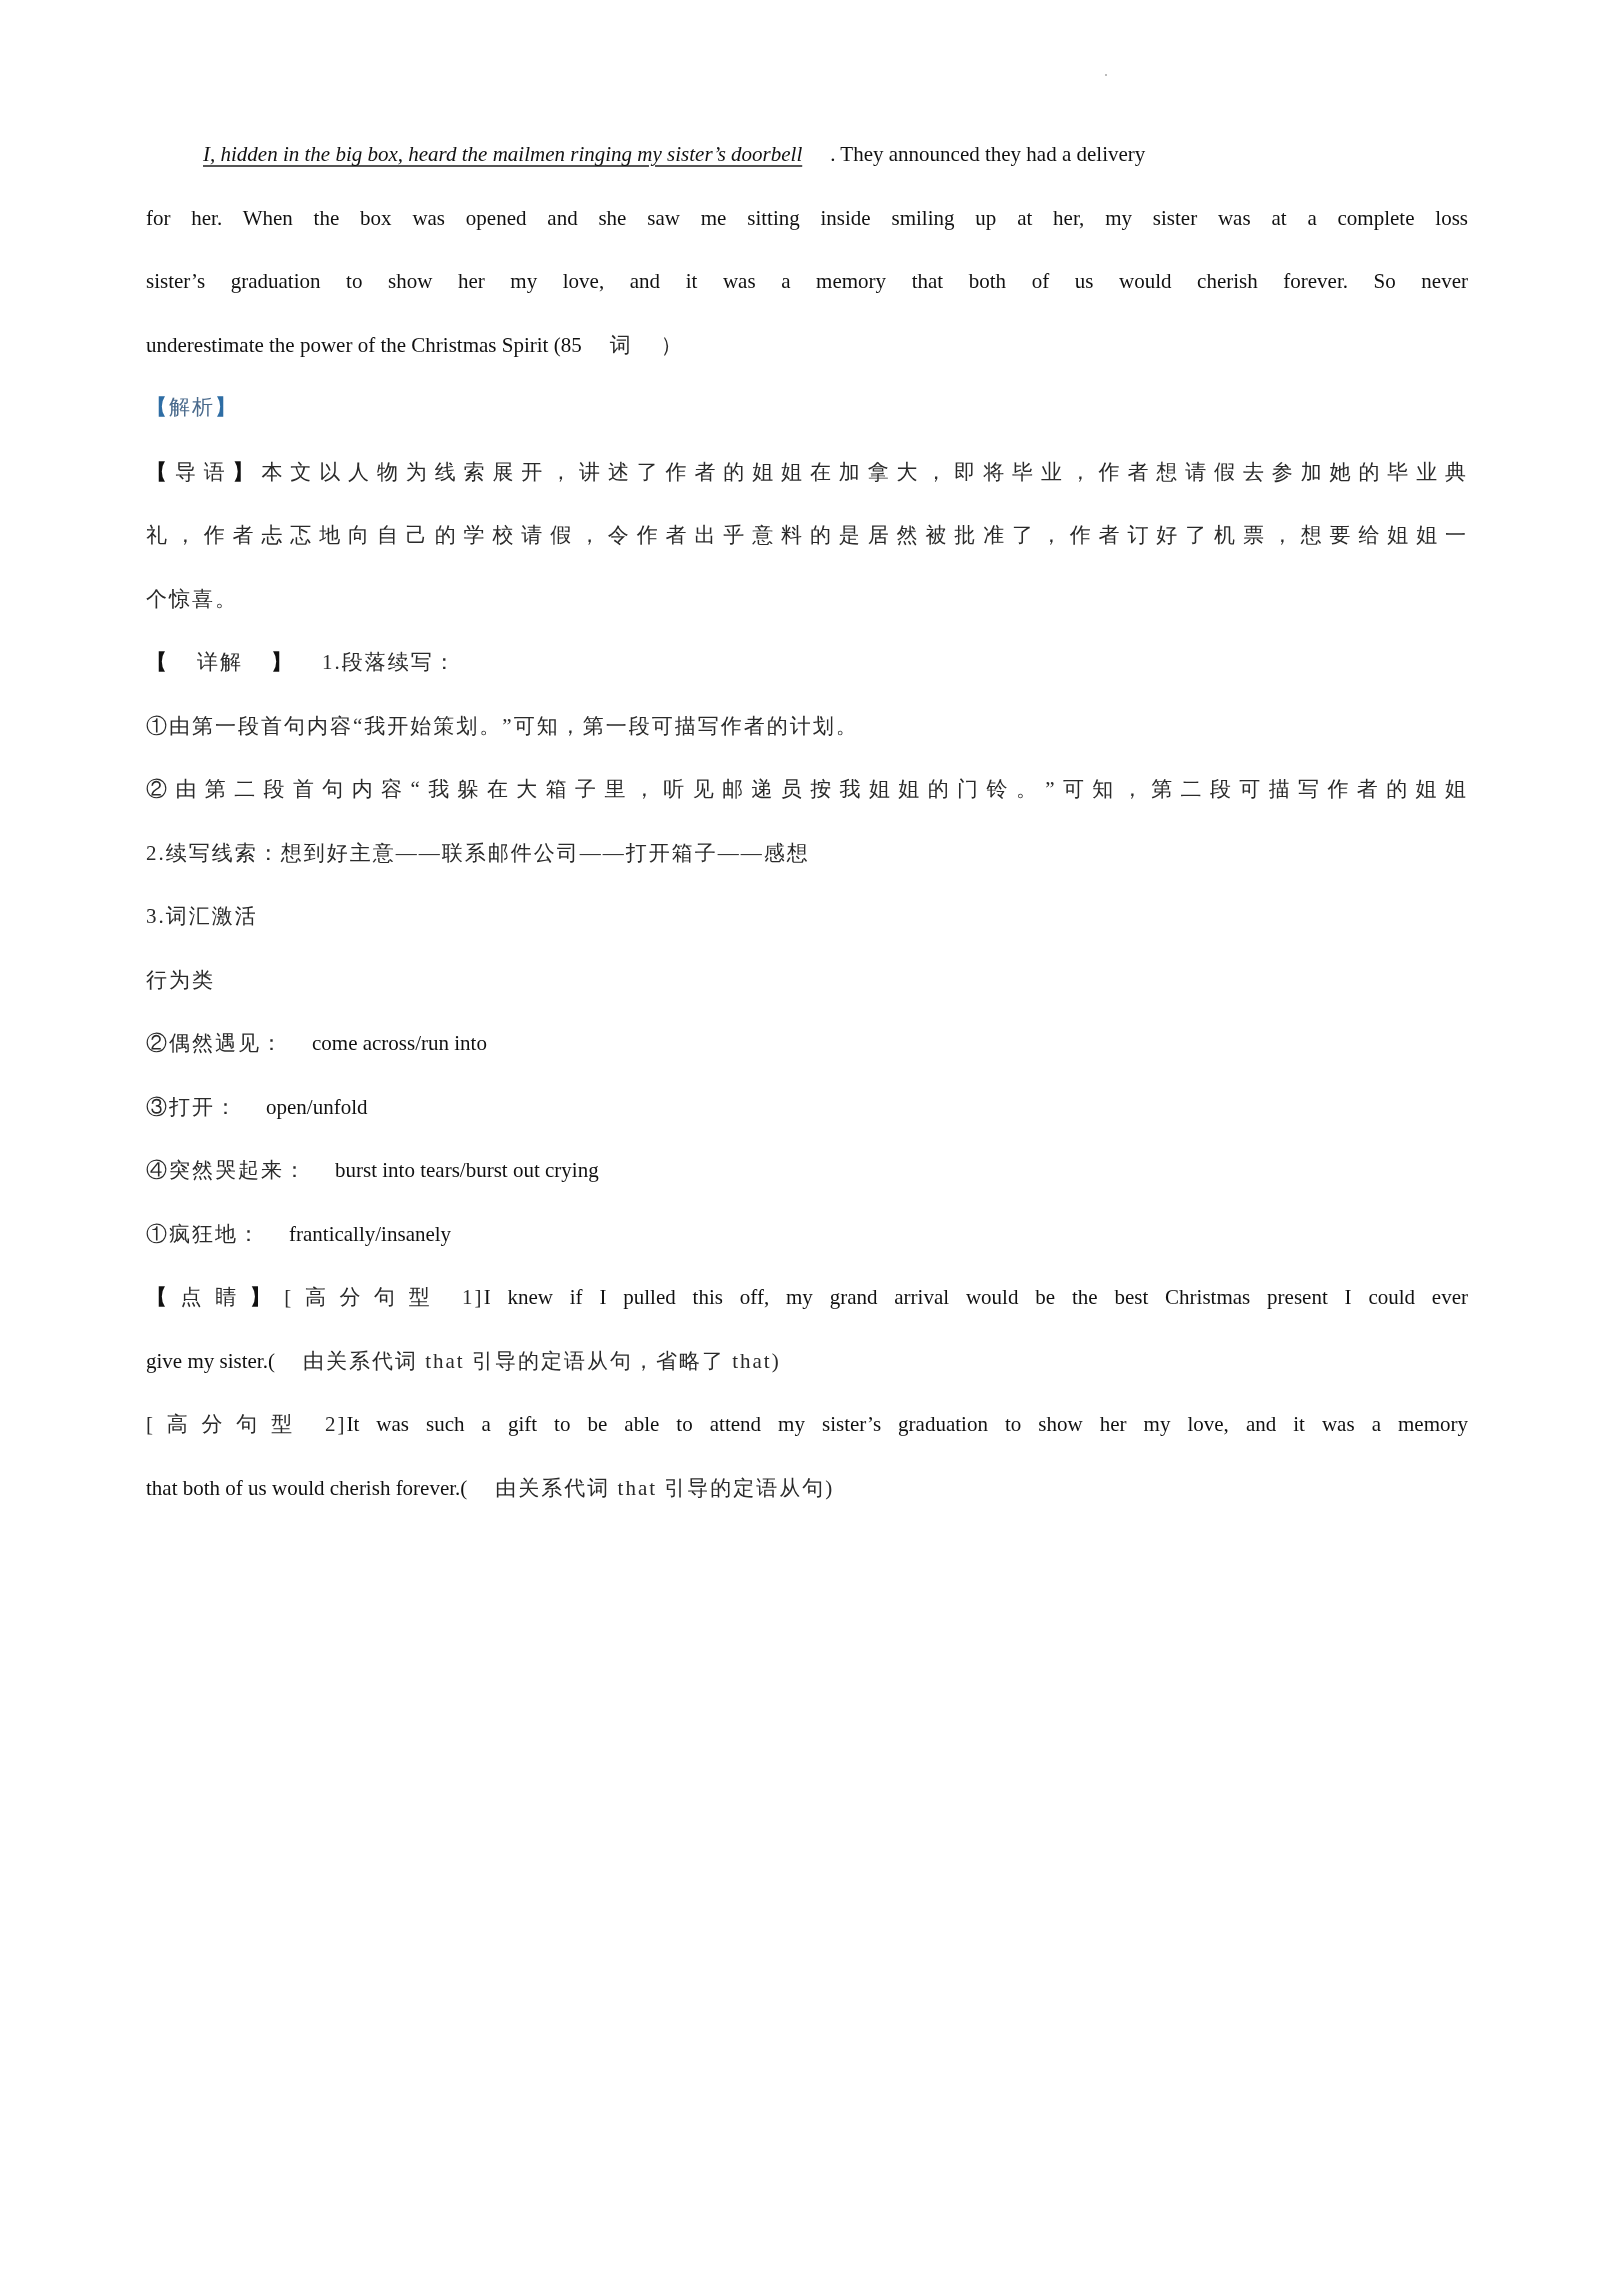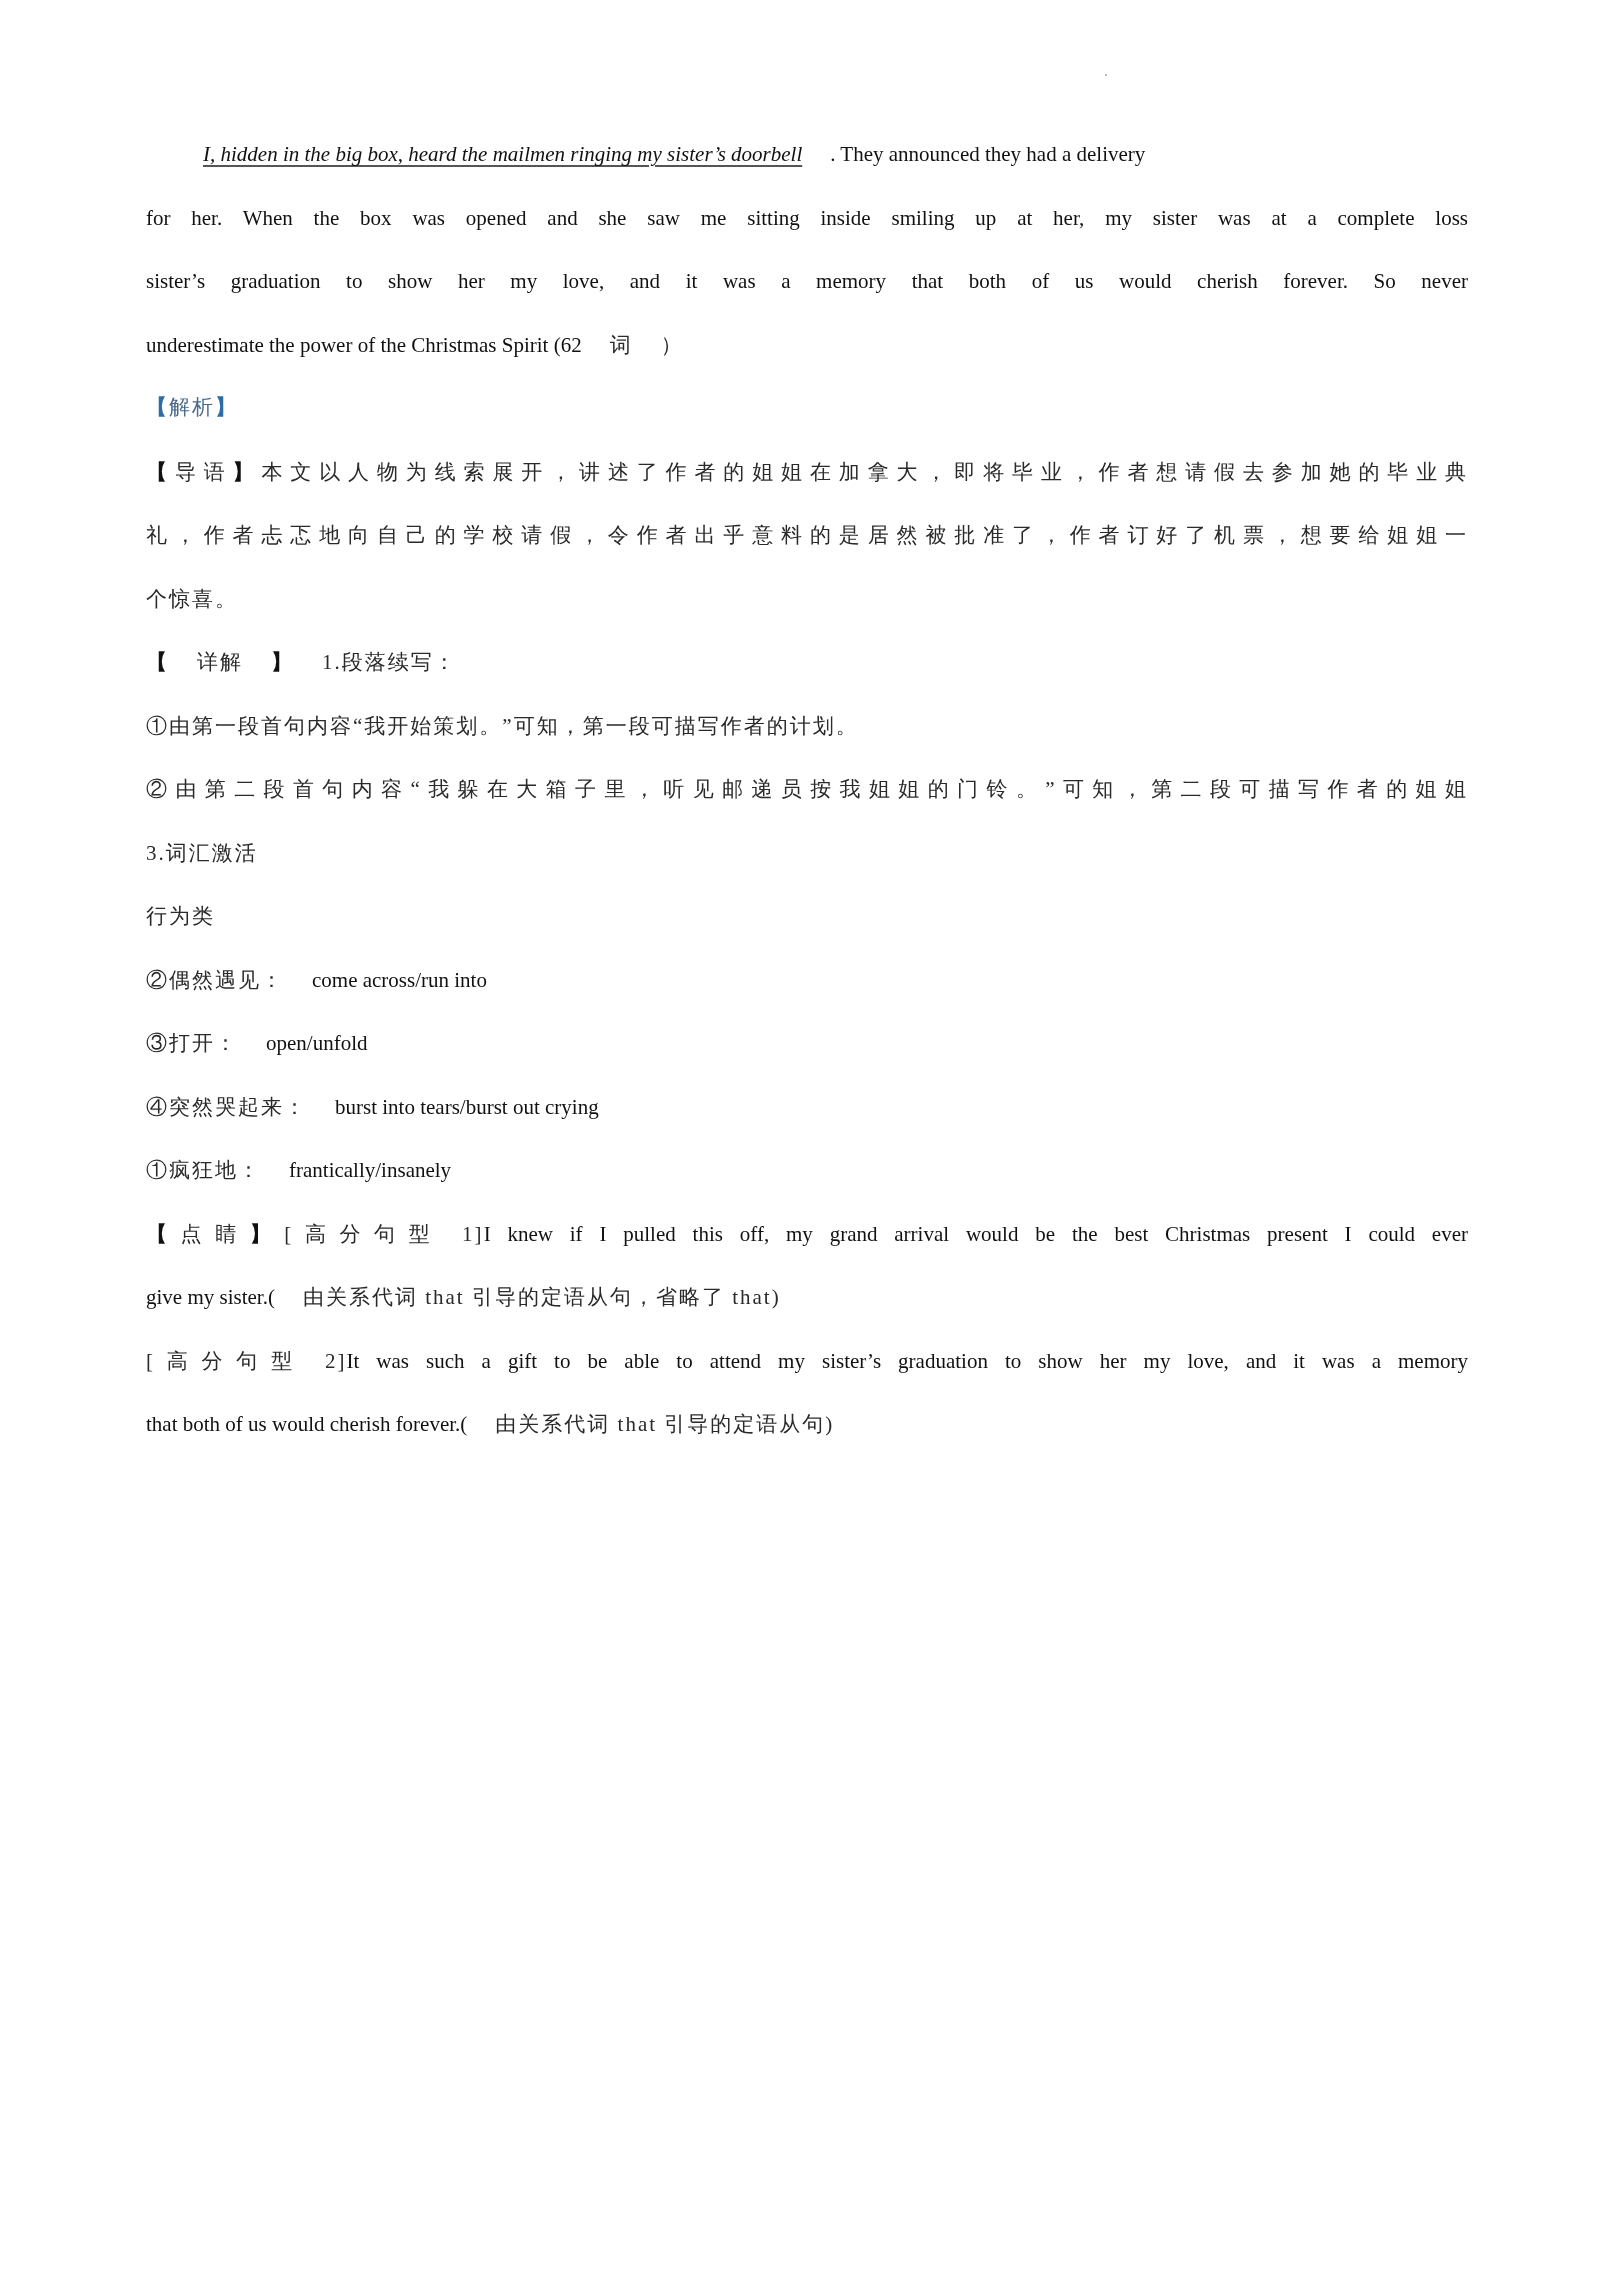--- a/index.html
+++ b/index.html
@@ -82,41 +82,42 @@
 
 <div class="page">
 
   <div class="line indent en">
     <span class="underline-italic">I, hidden in the big box, heard the mailmen ringing my sister’s doorbell</span>
       <span>. They announced they had a delivery</span>
   </div>
   <div class="line justify en">for her. When the box was opened and she saw me sitting inside smiling up at her, my sister was at a complete loss</div>
   <div class="line justify en">sister’s graduation to show her my love, and it was a memory that both of us would cherish forever. So never</div>
   <div class="line en">
-    <span>underestimate the power of the Christmas Spirit (62 </span>
+    <span>underestimate the power of the Christmas Spirit (85 </span>
       <span class="cn">词</span>
       <span class="cn">）</span>
   </div>
 
   <div class="line">
     <span class="analysis-tag"><span class="br">【</span><span>解析</span><span class="br">】</span></span>
   </div>
 
   <div class="line justify cn"><span class="bracket">【</span><span>导语</span><span class="bracket">】</span><span>本文以人物为线索展开，讲述了作者的姐姐在加拿大，即将毕业，作者想请假去参加她的毕业典</span></div>
   <div class="line justify cn">礼，作者忐忑地向自己的学校请假，令作者出乎意料的是居然被批准了，作者订好了机票，想要给姐姐一</div>
   <div class="line cn">个惊喜。</div>
 
   <div class="line cn">
       <span class="bracket">【</span>
       <span>详解</span>
       <span class="bracket">】</span>
       <span>1.段落续写：</span>
     </div>
   <div class="line cn">①由第一段首句内容“我开始策划。”可知，第一段可描写作者的计划。</div>
   <div class="line justify cn">②由第二段首句内容“我躲在大箱子里，听见邮递员按我姐姐的门铃。”可知，第二段可描写作者的姐姐</div>
+  <div class="line cn">2.续写线索：想到好主意——联系邮件公司——打开箱子——感想</div>
   <div class="line cn">3.词汇激活</div>
   <div class="line cn">行为类</div>
 
   <div class="line">
       <span class="cn">②偶然遇见：</span>
       <span class="en">come across/run into</span>
     </div>
   <div class="line">
       <span class="cn">③打开：</span>
       <span class="en">open/unfold</span>

